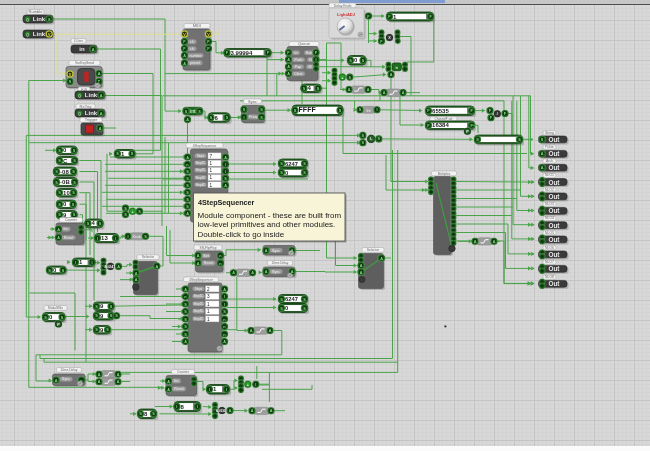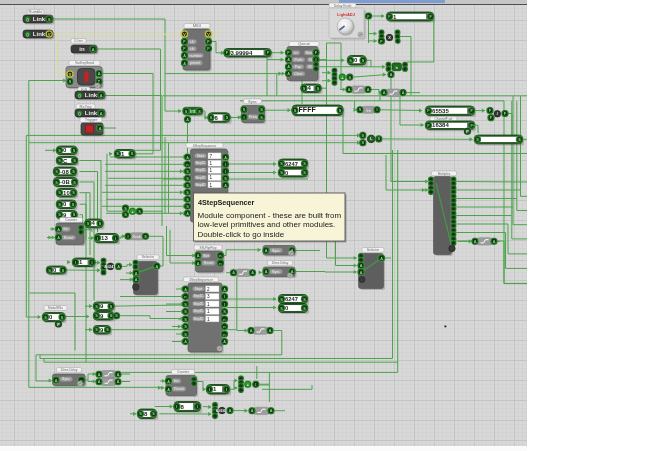--- a/index.html
+++ b/index.html
@@ -1,14 +1,14 @@
 <!DOCTYPE html>
 <html><head><meta charset="utf-8"><style>
 html,body{margin:0;padding:0;}
-#stage{position:relative;width:527px;height:451px;overflow:hidden;background:#fbfbfb;font-family:"Liberation Sans",sans-serif;}
+#stage{position:relative;width:650px;height:451px;overflow:hidden;background:#fbfbfb;font-family:"Liberation Sans",sans-serif;}
 #grid{position:absolute;left:0;top:5px;width:650px;height:441px;background-color:#d8d8d8;}
 #topbar{position:absolute;left:0;top:0;width:650px;height:5px;background:#c6c6c6;}
 #topblue{position:absolute;left:339px;top:0;width:106px;height:3px;background:#7e9cd0;}
 #topline{position:absolute;left:0;top:3.5px;width:650px;height:1.5px;background:#4e4e4e;}
 svg{position:absolute;left:0;top:0;transform:translateZ(0);}
 text{font-family:"Liberation Sans",sans-serif;}
 </style></head><body>
 <div id="stage">
 <div id="grid"></div>
 <div id="topbar">

